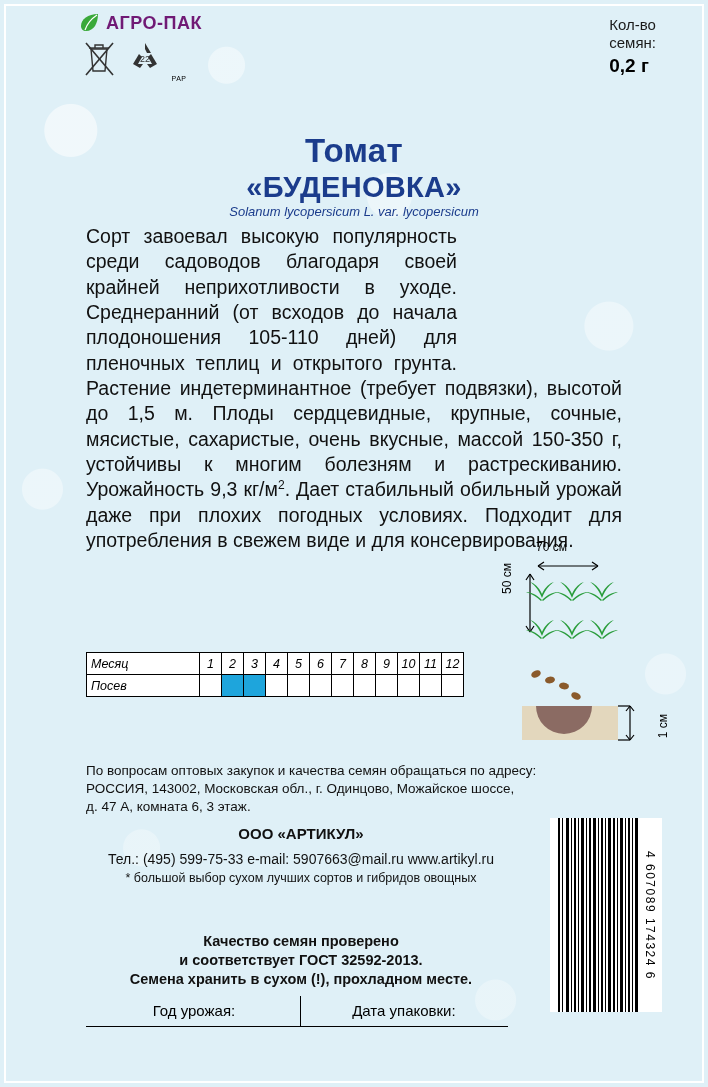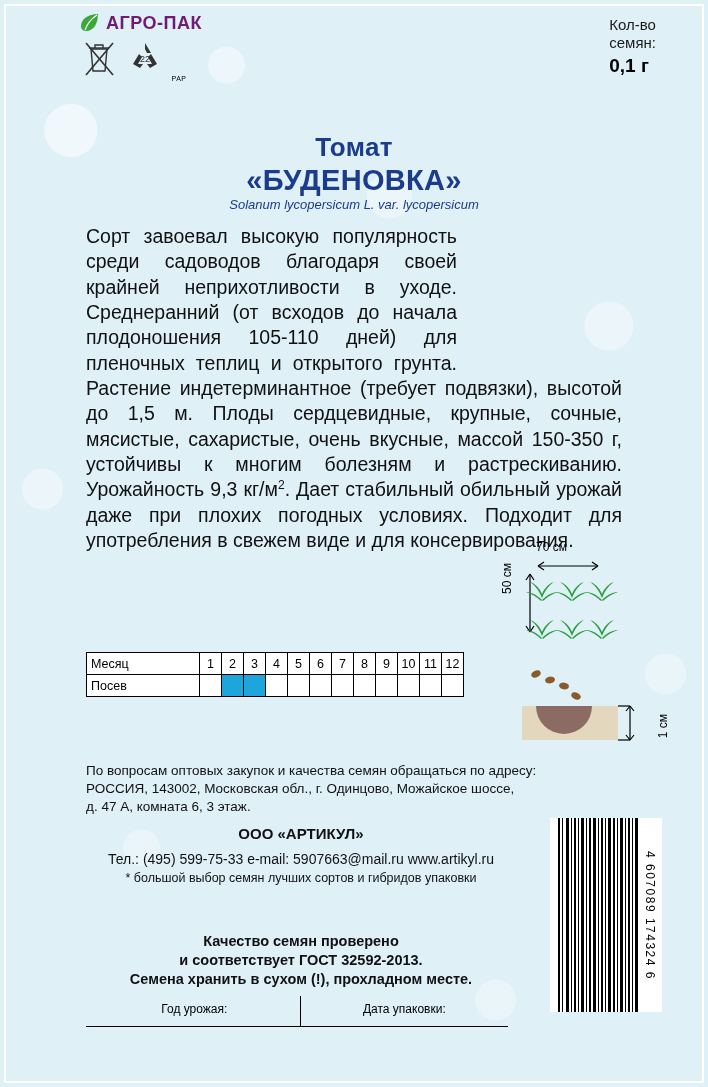--- a/index.html
+++ b/index.html
@@ -96,21 +96,21 @@
 
   
   .title-block {
     position: absolute;
     top: 132px;
     left: 0;
     width: 100%;
     text-align: center;
   }
   .title-line1 {
-    font-size: 26px;
+    font-size: 33px;
     font-weight: bold;
     color: #1b3c8c;
     letter-spacing: 0.3px;
   }
   .title-line2 {
     font-size: 29px;
     font-weight: bold;
     color: #1b3c8c;
     letter-spacing: 0.3px;
     margin-top: 1px;
@@ -173,20 +173,21 @@
     border-collapse: collapse;
     background: #fff;
     font-size: 12.5px;
   }
   .calendar td, .calendar th {
     border: 1px solid #000;
     height: 21px;
     padding: 0;
     text-align: center;
     font-weight: normal;
+    font-style: italic;
   }
   .calendar .rowlabel {
     width: 108px;
     text-align: left;
     padding-left: 4px;
     white-space: nowrap;
     font-size: 12.5px;
   }
   .calendar .mcell { width: 21px; }
   .fill-blue { background: #1ea5dc; }
@@ -296,21 +297,21 @@
     margin-left: 1px;
   }
 
   
   .bottom-fields {
     position: absolute;
     left: 86px;
     top: 1002px;
     width: 420px;
     display: flex;
-    font-size: 12px;
+    font-size: 15px;
     justify-content: center;
   }
   .bf-left { width: 220px; text-align: center; }
   .bf-right { width: 200px; text-align: center; }
   .underline-field {
     border-bottom: 1px solid #000;
     display: inline-block;
     min-width: 0;
   }
   .bottom-rule {
@@ -363,21 +364,21 @@
       <path d="M29 24 h-10 l3 4 z" fill="#333"></path>
       <text x="17" y="22" font-size="9" text-anchor="middle" fill="#333" font-family="Liberation Sans, sans-serif">22</text>
     </svg>
     <span class="pap-label">PAP</span>
   </span>
 </div>
 
 <div class="qty-box">
   <div class="qty-label">Кол-во</div>
   <div class="qty-label">семян:</div>
-  <div class="qty-value">0,1 г</div>
+  <div class="qty-value">0,2 г</div>
 </div>
 
 <div class="title-block">
   <div class="title-line1">Томат</div>
   <div class="title-line2">«БУДЕНОВКА»</div>
   <div class="latin">Solanum lycopersicum L. var. lycopersicum</div>
 </div>
 
 <div class="description">
   <div class="float-shape"></div>
@@ -493,21 +494,21 @@
     </g>
   </svg>
 </div>
 
 <div class="contacts">
   <div>По вопросам оптовых закупок и качества семян обращаться по адресу:</div>
   <div>РОССИЯ, 143002, Московская обл., г. Одинцово, Можайское шоссе,</div>
   <div>д. 47 А, комната 6, 3 этаж.</div>
   <div class="company">ООО «АРТИКУЛ»</div>
   <div class="tel-line">Тел.: (495) 599-75-33 e-mail: 5907663@mail.ru     www.artikyl.ru</div>
-  <div class="bullet-1">* большой выбор семян лучших сортов и гибридов упаковки</div>
+  <div class="bullet-1">* большой выбор сухом лучших сортов и гибридов овощных</div>
   <div class="quality">
     <div>Качество семян проверено</div>
     <div>и соответствует ГОСТ 32592-2013.</div>
     <div>Семена хранить в сухом (!), прохладном месте.</div>
   </div>
 </div>
 
 <div class="barcode-wrap">
   <svg class="barcode-bars" viewBox="0 0 86 194" preserveAspectRatio="none">
     <g fill="#000">

